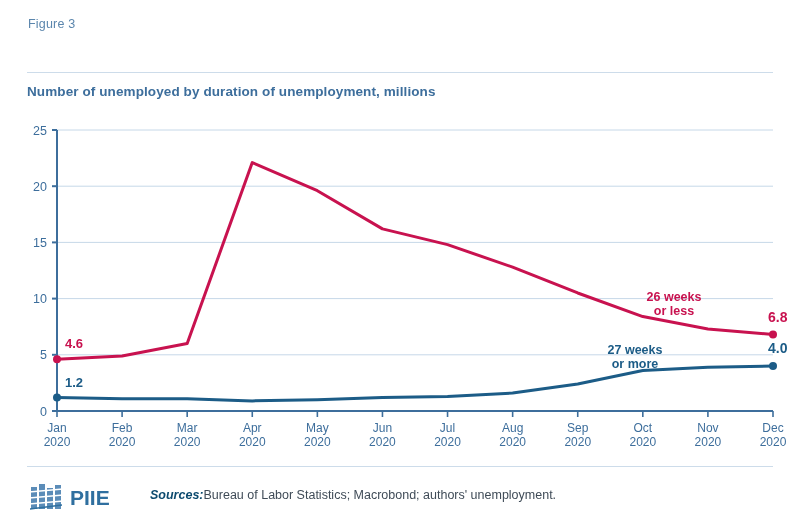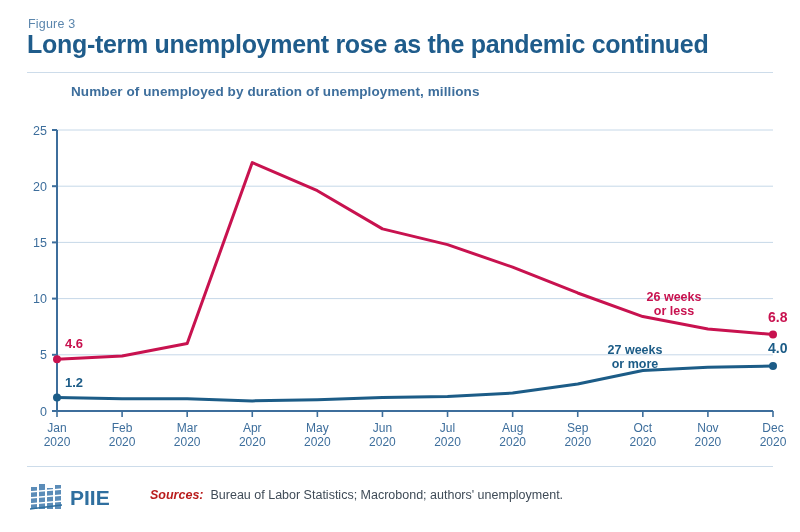--- a/index.html
+++ b/index.html
@@ -21,21 +21,21 @@
     position:absolute;left:27px;top:30px;
     font-size:25px;font-weight:bold;color:#1f5c8b;
     letter-spacing:-0.3px;white-space:nowrap;
   }
   .rule-top{
     position:absolute;left:27px;top:72px;width:746px;height:1px;
     background:#cddcea;
   }
   .subtitle{
     position:absolute;left:27px;top:84px;
-    font-size:13.5px;font-weight:bold;color:#3d6e9c;letter-spacing:.1px;margin-left:44px;
+    font-size:13.5px;font-weight:bold;color:#3d6e9c;letter-spacing:.1px;
   }
 
   
   .plot-wrap{position:absolute;left:0;top:0;width:800px;height:532px;}
   svg.chart{position:absolute;left:0;top:0;}
 
   .ytick-label{
     font-size:12.5px;fill:#3d6e9c;text-anchor:end;
     font-family:"Liberation Sans", sans-serif;
   }
@@ -61,29 +61,28 @@
     position:absolute;left:27px;top:466px;width:746px;height:1px;
     background:#cddcea;
   }
   .logo{
     position:absolute;left:29px;top:482px;width:92px;height:30px;text-align:center;
   }
   .sources{
     position:absolute;left:150px;top:488px;
     font-size:12.5px;color:#3f4b57;white-space:nowrap;
   }
-  .sources .lbl{font-weight:bold;font-style:italic;color:#b91c1c;margin-right:7px;}
+  .sources .lbl{font-weight:bold;font-style:italic;color:#0c4a6e;}
 </style>
 </head>
 <body>
 
 <div class="page">
 
   <div class="fig-label">Figure 3</div>
-  <div class="fig-title">Long-term unemployment rose as the pandemic continued</div>
   <div class="rule-top"></div>
   <div class="subtitle">Number of unemployed by duration of unemployment, millions</div>
 
   <div class="plot-wrap">
     <svg class="chart" width="800" height="460" viewBox="0 0 800 460">
       <g id="gridlines">
           <line x1="57" x2="773" y1="411" y2="411" stroke="#C6D8E8" stroke-width="1"></line>
           <line x1="57" x2="773" y1="354.8" y2="354.8" stroke="#C6D8E8" stroke-width="1"></line>
           <line x1="57" x2="773" y1="298.6" y2="298.6" stroke="#C6D8E8" stroke-width="1"></line>
           <line x1="57" x2="773" y1="242.4" y2="242.4" stroke="#C6D8E8" stroke-width="1"></line>

